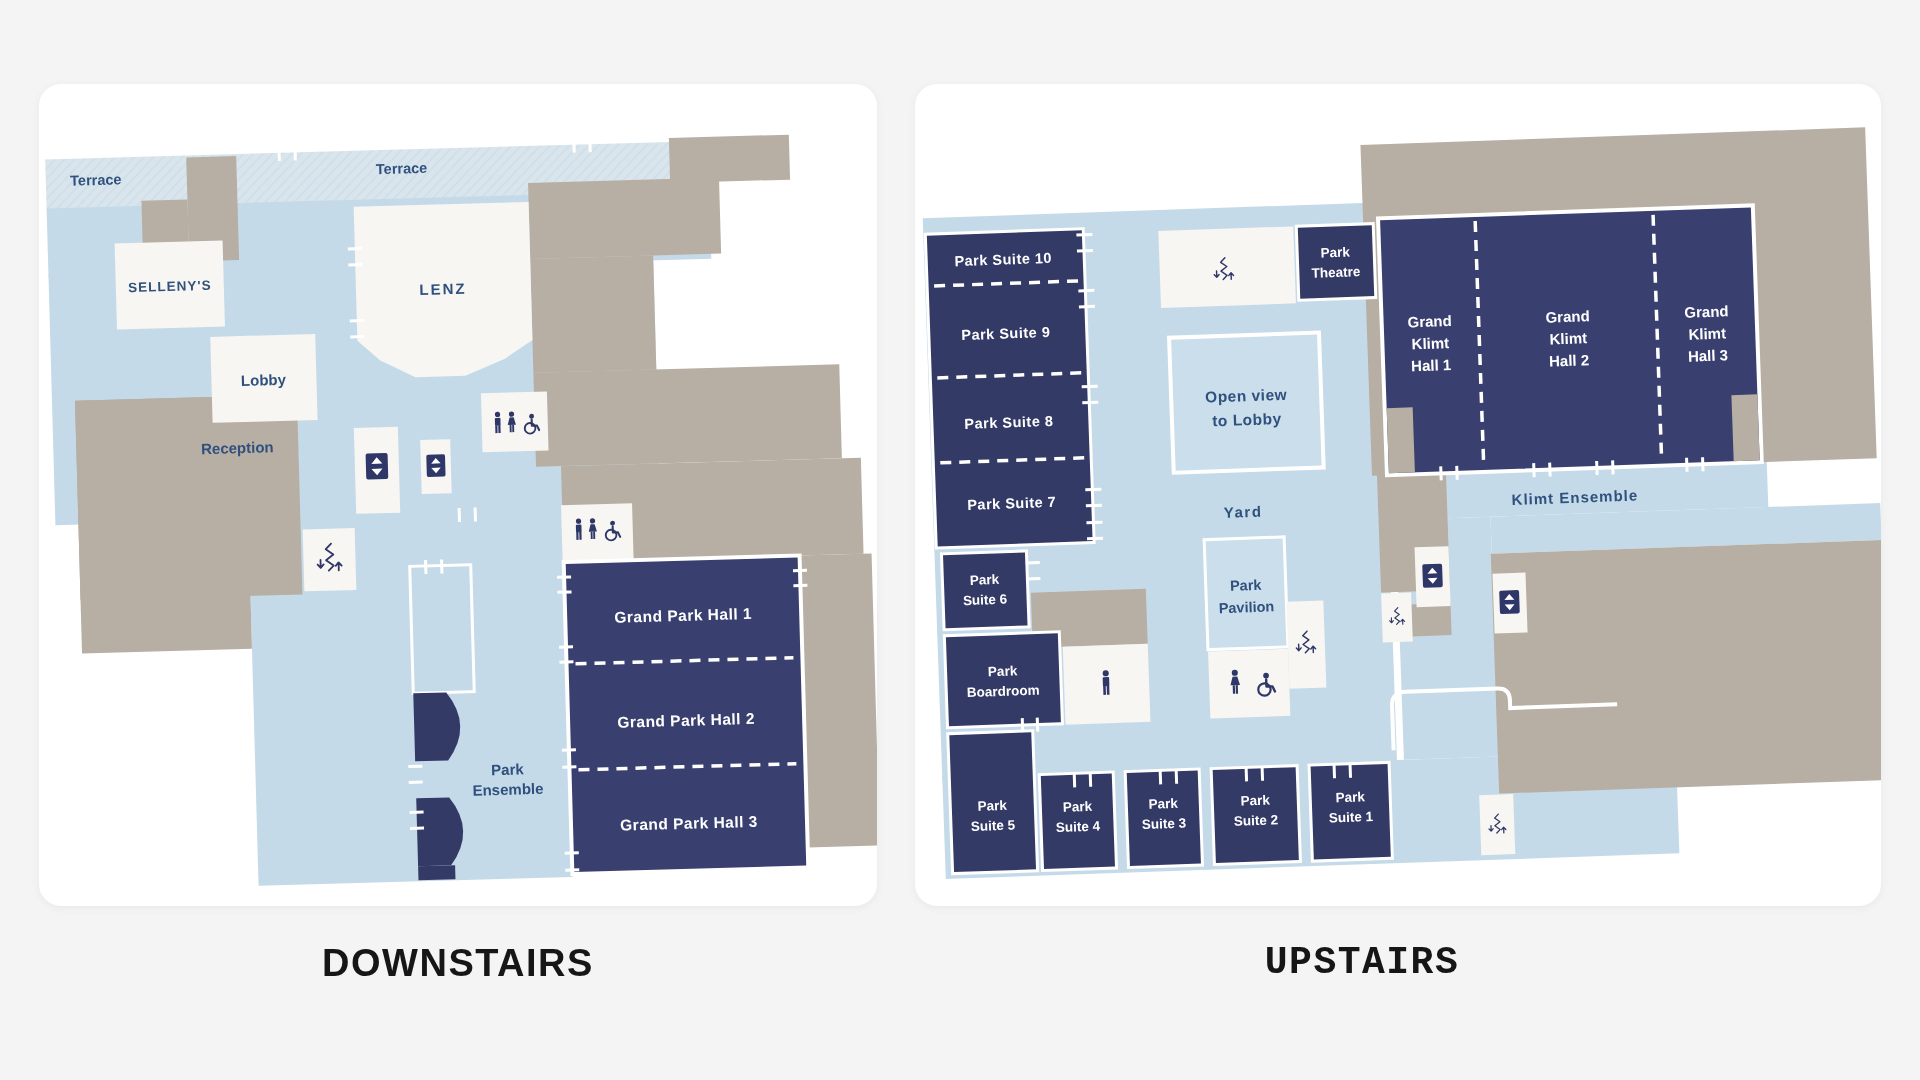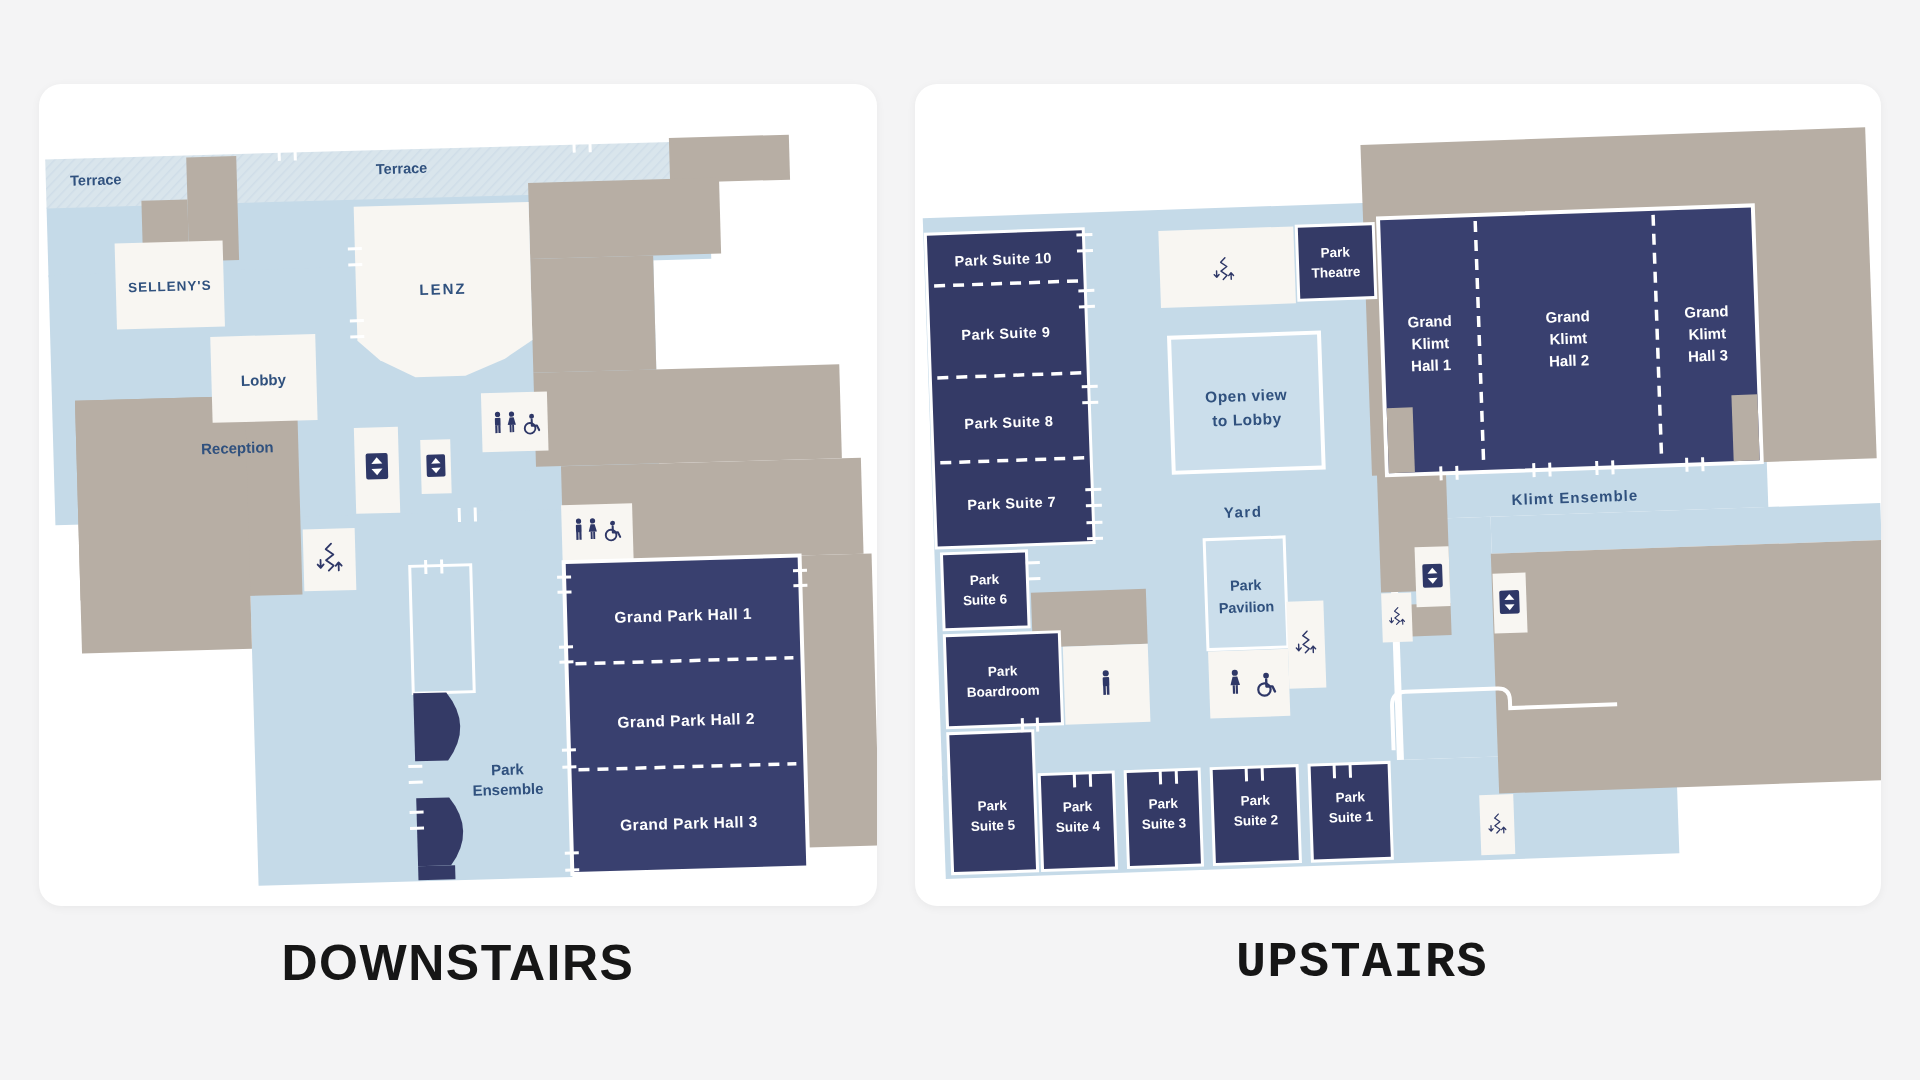--- a/index.html
+++ b/index.html
@@ -10,21 +10,21 @@
   }
   .card{
     position:absolute;background:#ffffff;border-radius:22px;
     box-shadow:0 2px 10px rgba(0,0,0,0.05);overflow:hidden;
   }
   #card-downstairs{left:39px;top:84px;width:838px;height:822px;}
   #card-upstairs{left:915px;top:84px;width:966px;height:822px;}
   .card svg{display:block;width:100%;height:100%;}
   .floor-title{
     position:absolute;top:938px;height:50px;line-height:50px;
-    text-align:center;font-size:50px;font-weight:700;letter-spacing:1.5px;
+    text-align:center;font-size:38px;font-weight:700;letter-spacing:1.5px;
     color:#161616;
   }
   #title-downstairs{left:39px;width:838px;}
   #title-upstairs{left:879px;width:966px;font-family:Liberation Mono, monospace;}
   
   text{font-family:"Liberation Sans","DejaVu Sans",sans-serif;}
   .lbl-w{fill:#ffffff;font-weight:700;text-anchor:middle;}
   .lbl-b{fill:#30517e;font-weight:700;text-anchor:middle;}
   .tick{stroke:#ffffff;stroke-width:3;fill:none;}
   .dash{stroke:#ffffff;stroke-width:3.5;fill:none;stroke-dasharray:11 8;}

